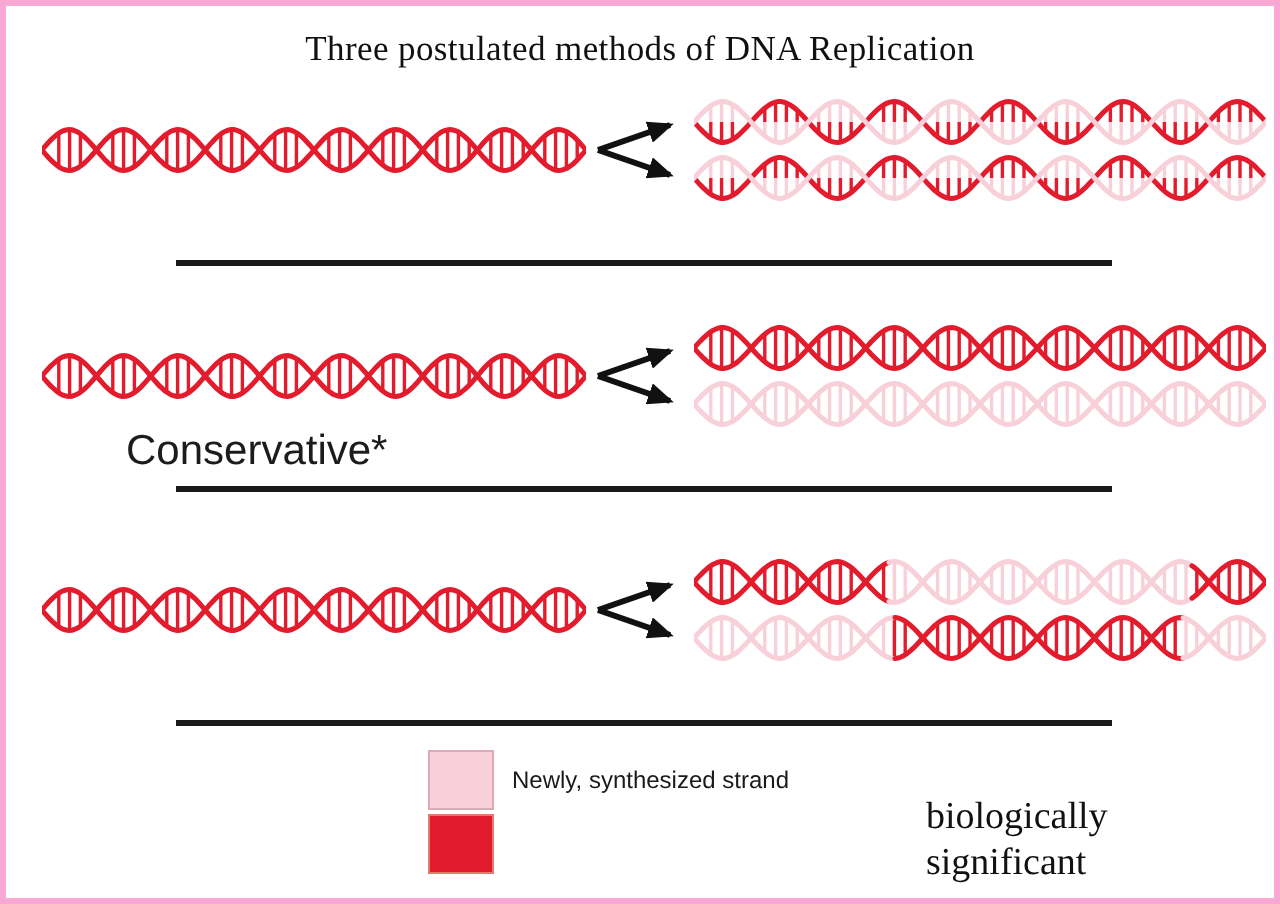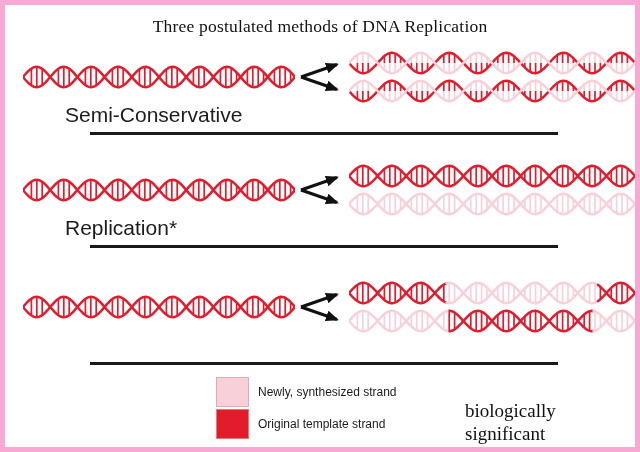--- a/index.html
+++ b/index.html
@@ -1,20 +1,20 @@
 <!DOCTYPE html>
 <html><head>
 <meta charset="utf-8">
 <style>
   html,body{margin:0;padding:0;background:#888;}
   .canvas{
     position:relative;
     width:640px;height:452px;
     background:#ffffff;
-    border:5px solid #f9a8d4;
+    border:3px solid #f9a8d4;
     box-sizing:border-box;
     overflow:hidden;
     font-family:"Liberation Sans",sans-serif;
   }
   .title{
     position:absolute;top:11px;left:0;width:100%;
     text-align:center;
     font-family:"Liberation Serif",serif;
     font-size:17.5px;color:#111;
     letter-spacing:0.2px;
@@ -296,21 +296,20 @@
       </div>
     <div class="arrows"><svg width="52" height="36" viewBox="0 0 52 36">
           <defs>
             <marker id="ah0" markerUnits="userSpaceOnUse" markerWidth="13" markerHeight="11" refX="11" refY="5.5" orient="auto">
               <path d="M0,0 L13,5.5 L0,11 z" fill="#111111"></path>
             </marker>
           </defs>
           <path d="M4,18 L40,5.5" stroke="#111111" stroke-width="3" fill="none" marker-end="url(#ah0)"></path>
           <path d="M4,18 L40,30.5" stroke="#111111" stroke-width="3" fill="none" marker-end="url(#ah0)"></path>
         </svg></div>
-    <div class="sec-label">Semi-Conservative</div>
     <div class="underline"></div>
   </div>
 
   <div class="section sec2">
     <div class="helix result-top">
         <svg width="286" height="28" viewBox="0 0 286 28">
           <line x1="8.4" y1="22.1" x2="8.4" y2="14" stroke="#e21c2c" stroke-width="1.7"></line>
           <line x1="8.4" y1="5.9" x2="8.4" y2="14" stroke="#e21c2c" stroke-width="1.7"></line>
           <line x1="13.8" y1="24.2" x2="13.8" y2="14" stroke="#e21c2c" stroke-width="1.7"></line>
           <line x1="13.8" y1="3.8" x2="13.8" y2="14" stroke="#e21c2c" stroke-width="1.7"></line>
@@ -546,21 +545,21 @@
       </div>
     <div class="arrows"><svg width="52" height="36" viewBox="0 0 52 36">
           <defs>
             <marker id="ah1" markerUnits="userSpaceOnUse" markerWidth="13" markerHeight="11" refX="11" refY="5.5" orient="auto">
               <path d="M0,0 L13,5.5 L0,11 z" fill="#111111"></path>
             </marker>
           </defs>
           <path d="M4,18 L40,5.5" stroke="#111111" stroke-width="3" fill="none" marker-end="url(#ah1)"></path>
           <path d="M4,18 L40,30.5" stroke="#111111" stroke-width="3" fill="none" marker-end="url(#ah1)"></path>
         </svg></div>
-    <div class="sec-label">Replication*</div>
+    <div class="sec-label">Conservative*</div>
     <div class="underline"></div>
   </div>
 
   <div class="section sec3">
     <div class="helix result-top">
         <svg width="286" height="28" viewBox="0 0 286 28">
           <line x1="8.4" y1="22.1" x2="8.4" y2="14" stroke="#e21c2c" stroke-width="1.7"></line>
           <line x1="8.4" y1="5.9" x2="8.4" y2="14" stroke="#e21c2c" stroke-width="1.7"></line>
           <line x1="13.8" y1="24.2" x2="13.8" y2="14" stroke="#e21c2c" stroke-width="1.7"></line>
           <line x1="13.8" y1="3.8" x2="13.8" y2="14" stroke="#e21c2c" stroke-width="1.7"></line>
@@ -814,21 +813,20 @@
     <div class="underline"></div>
   </div>
 
   <div class="legend">
     <div class="legend-row lr0">
       <div class="swatch pink" style="background: rgb(248, 208, 218);"></div>
       <span class="legend-label">Newly, synthesized strand</span>
     </div>
     <div class="legend-row lr1">
       <div class="swatch red" style="background: rgb(226, 28, 44);"></div>
-      <span class="legend-label">Original template strand</span>
     </div>
   </div>
 
   <div class="footnote">
     <span class="fn-l2">biologically significant</span>
   </div>
 
 </div>
 
 </body></html>

